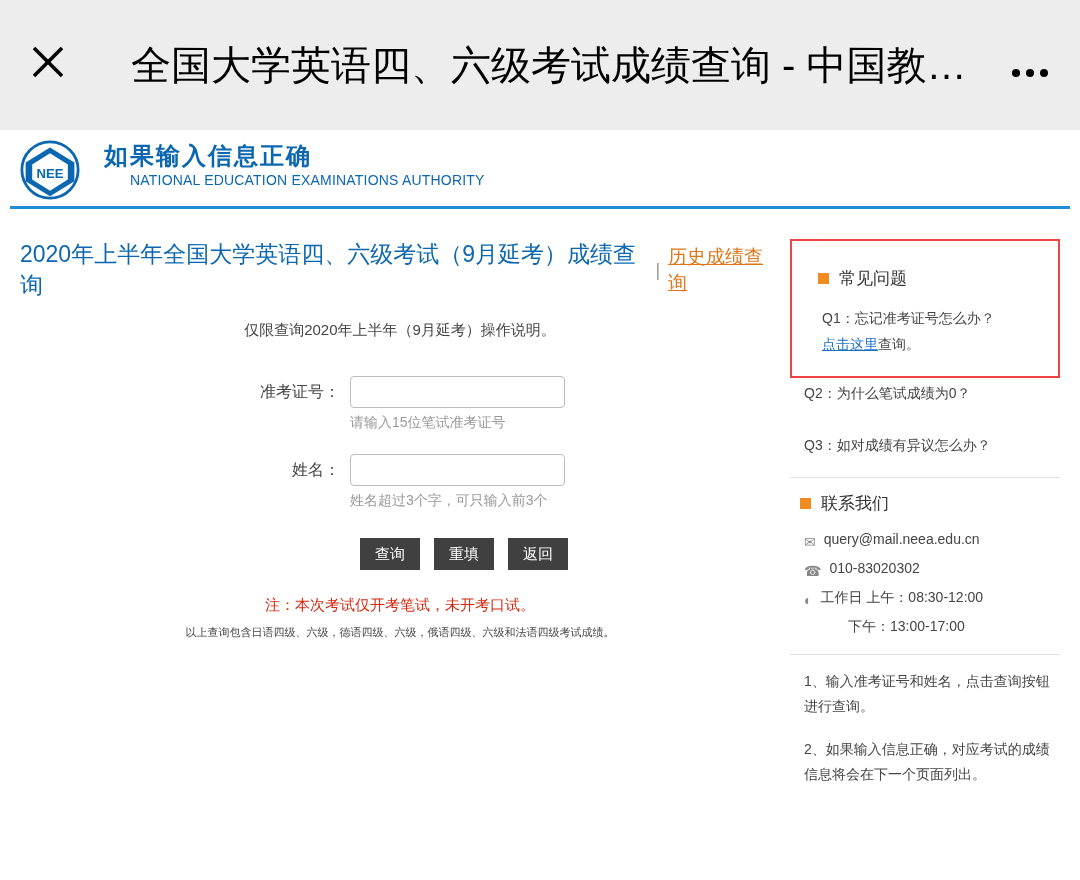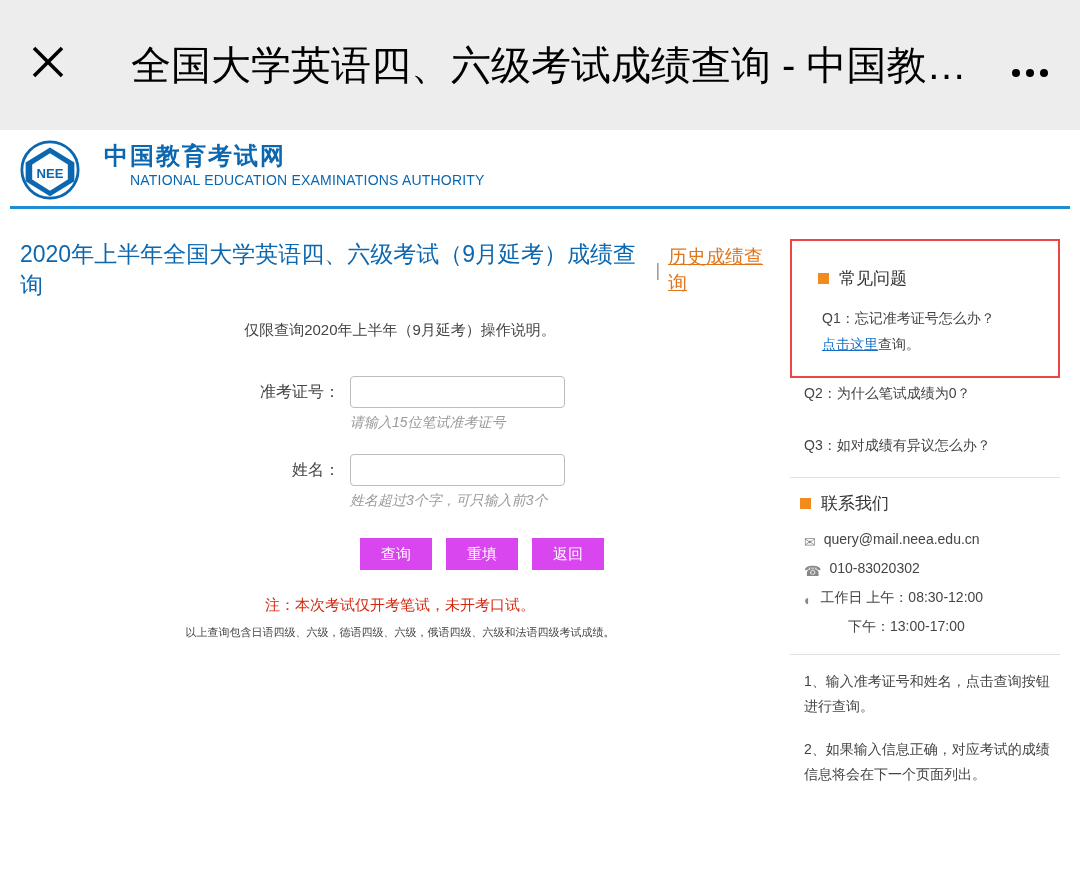--- a/index.html
+++ b/index.html
@@ -24,24 +24,24 @@
 .main-title { color: #0b67b0; font-size: 23px; font-weight: normal; }
 .sep-bar { color: #999; font-size: 18px; }
 .history-link { color: #e0751a; font-size: 19px; text-decoration: underline; cursor: pointer; }
 .sub-note { text-align: center; color: #444; font-size: 15px; margin-bottom: 36px; }
 
 .form { margin: 0 auto; width: 520px; }
 .form-row { display: flex; align-items: flex-start; margin-bottom: 22px; }
 .form-label { width: 210px; text-align: right; color: #444; font-size: 16px; padding-right: 10px; padding-top: 6px; }
 .form-field { flex: 1; }
 .form-field input { width: 215px; height: 32px; border: 1px solid #bcbcbc; border-radius: 4px; padding: 0 8px; font-size: 14px; }
-.hint { color: #999; font-size: 14px; margin-top: 6px; font-style: italic; }
+.hint { color: #999; font-size: 14px; margin-top: 6px; }
 
 .btn-row { display: flex; gap: 14px; margin-left: 220px; margin-top: 28px; margin-bottom: 26px; }
-.btn { background: #d946ef; color: #fff; border: none; width: 72px; height: 32px; font-size: 15px; cursor: pointer; }
+.btn { background: #404040; color: #fff; border: none; width: 60px; height: 32px; font-size: 15px; cursor: pointer; }
 
 .warning { text-align: center; color: #d6280f; font-size: 15px; margin-bottom: 10px; }
 .info-note { text-align: center; color: #444; font-size: 11px; }
 
 .side { width: 280px; padding-right: 10px; }
 .highlight-box { border: 2px solid #ef4444; padding: 26px 26px 18px; margin-bottom: 3px; }
 .side-sec { padding: 14px 10px 18px; border-top: 1px solid #e2e2e2; }
 .side-sec.first { border-top: none; padding-top: 0; }
 .side-h { display: flex; align-items: center; gap: 10px; font-size: 17px; color: #333; margin-bottom: 16px; }
 .sq { width: 11px; height: 11px; background: #f08b1f; display: inline-block; }
@@ -74,21 +74,21 @@
 
 <div class="header-row">
   <div class="logo-wrap">
     <svg class="logo-badge" viewBox="0 0 64 64">
       <circle cx="32" cy="32" r="30" fill="none" stroke="#0b67b0" stroke-width="3"></circle>
       <polygon points="32,8 58,24 58,44 32,60 6,44 6,24" fill="#0b67b0"></polygon>
       <polygon points="32,14 51,26 51,42 32,54 13,42 13,26" fill="#fff"></polygon>
       <text x="32" y="40" text-anchor="middle" font-size="14" fill="#0b67b0" font-weight="bold">NEE</text>
     </svg>
     <div class="logo-text">
-      <div class="logo-cn">中国教育考试网</div>
+      <div class="logo-cn">如果输入信息正确</div>
       <div class="logo-en">NATIONAL EDUCATION EXAMINATIONS AUTHORITY</div>
     </div>
   </div>
 </div>
 <div class="divider"></div>
 
 <div class="content">
   <div class="main">
     <div class="main-title-row">
       <span class="main-title">2020年上半年全国大学英语四、六级考试（9月延考）成绩查询</span>

